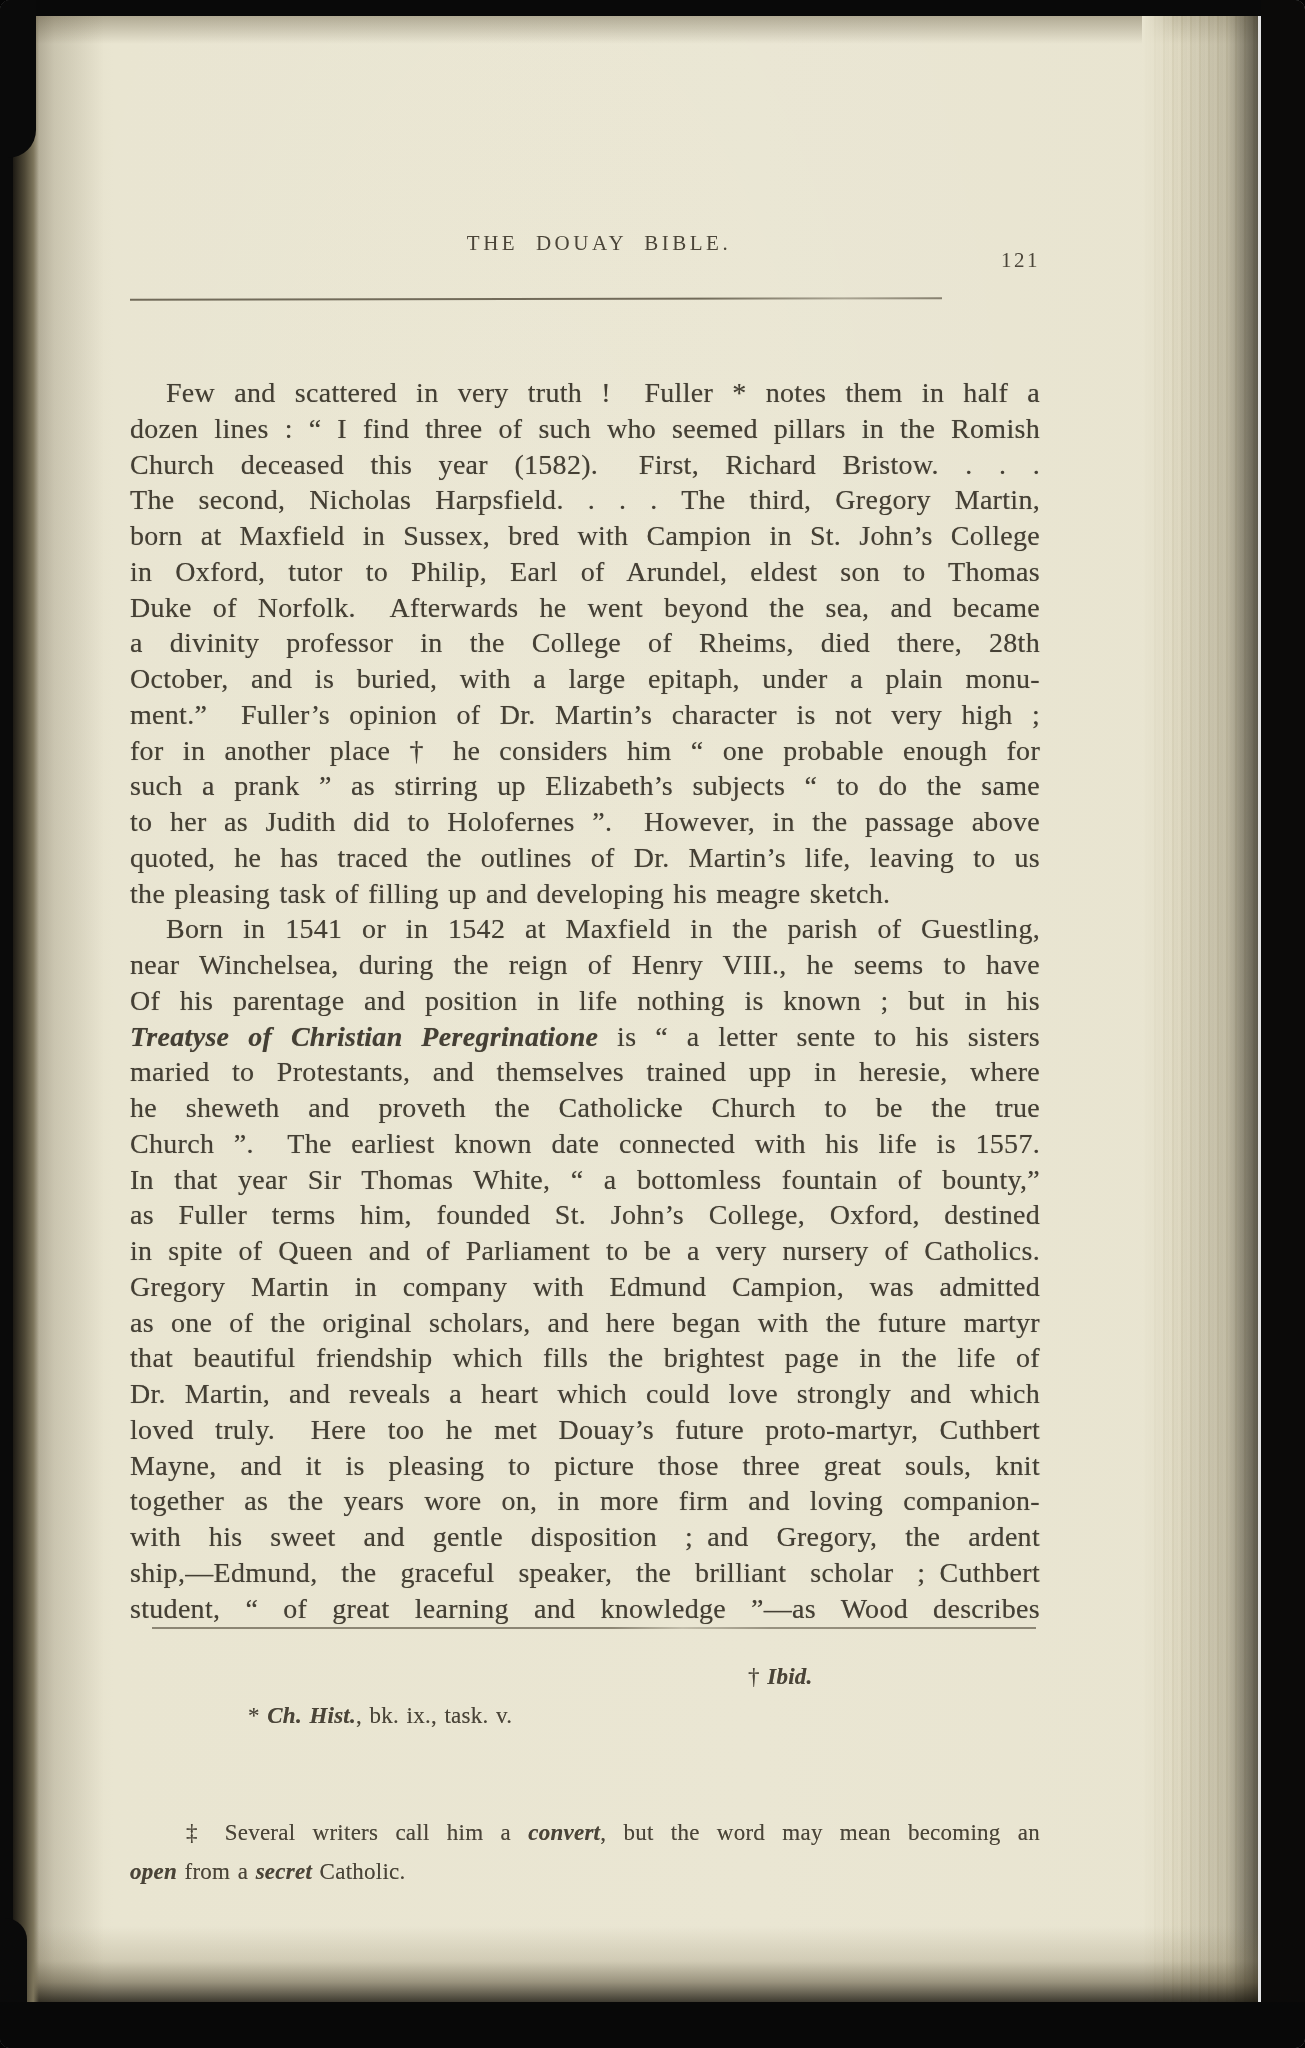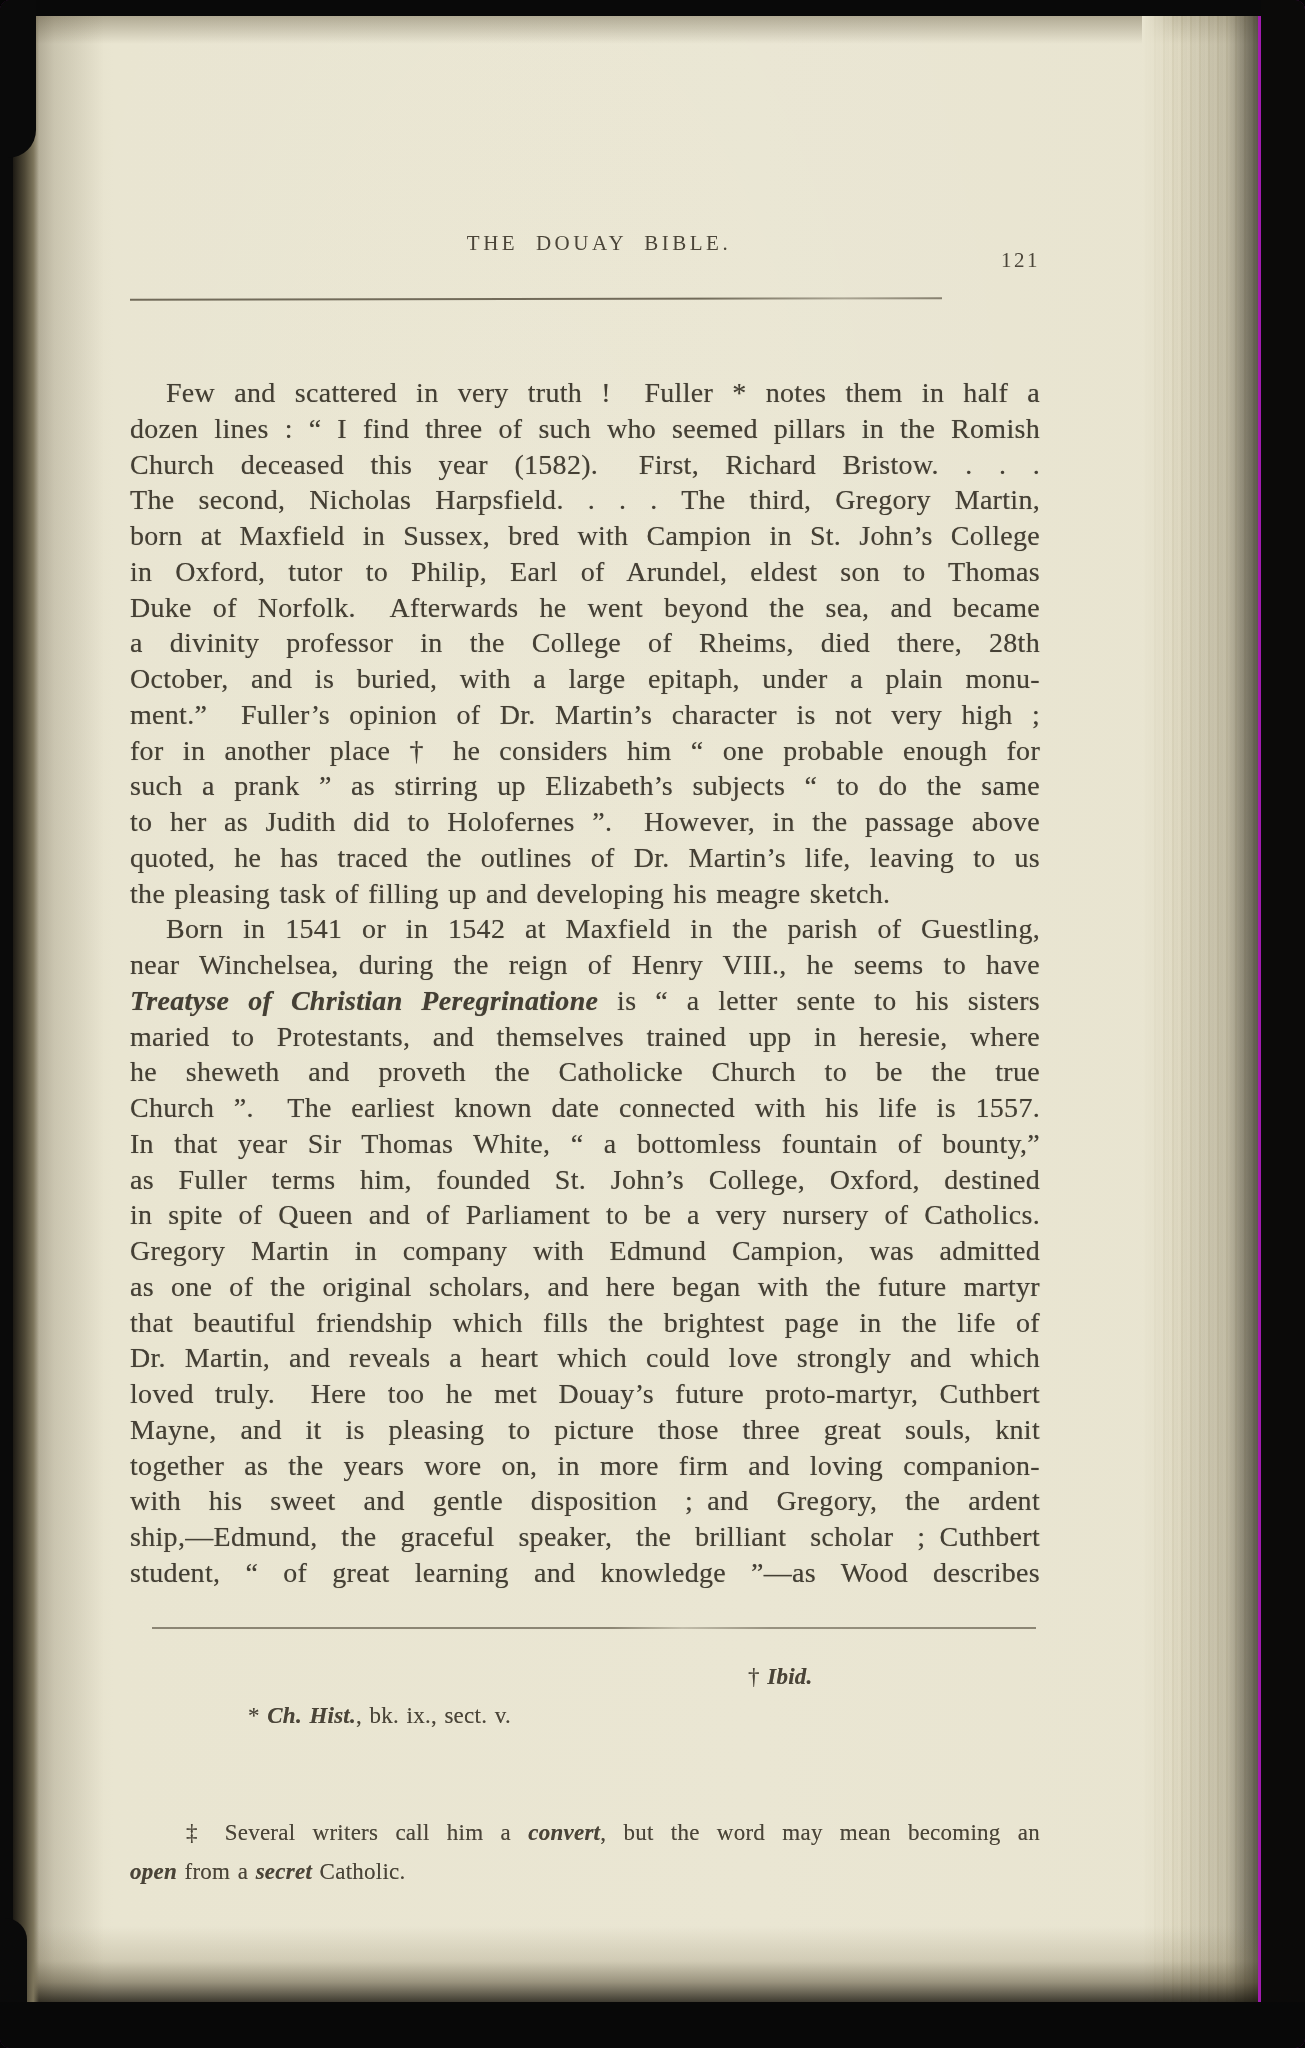--- a/index.html
+++ b/index.html
@@ -1,19 +1,19 @@
 <!DOCTYPE html>
 <html><head>
 <meta charset="utf-8">
 <title>Scanned book page</title>
 <style>
   html,body{margin:0;padding:0;background:#050505;}
   .stage{
     position:relative;width:1305px;height:2048px;overflow:hidden;
-    background:#a21caf;
+    background:#e5e5e5;
     font-family:"Liberation Serif","DejaVu Serif",serif;
     border-radius:10px;
   }
   
   .page{
     position:absolute;left:14px;top:16px;width:1244px;height:1988px;
     background:
       radial-gradient(ellipse at 42% 28%, rgba(255,255,255,0.045), transparent 62%),
       linear-gradient(90deg,#d6cfb8 0,#e2ddc7 3%,#e9e5d1 8%,#eae6d3 60%,#e8e4d0 100%);
   }
@@ -115,20 +115,21 @@
         <div class="tl just"><span>a divinity professor in the College of Rheims, died there, 28th</span></div>
         <div class="tl just"><span>October, and is buried, with a large epitaph, under a plain monu-</span></div>
         <div class="tl just"><span>ment.”  Fuller’s opinion of Dr. Martin’s character is not very high ;</span></div>
         <div class="tl just"><span>for in another place † he considers him “ one probable enough for</span></div>
         <div class="tl just"><span>such a prank ” as stirring up Elizabeth’s subjects “ to do the same</span></div>
         <div class="tl just"><span>to her as Judith did to Holofernes ”.  However, in the passage above</span></div>
         <div class="tl just"><span>quoted, he has traced the outlines of Dr. Martin’s life, leaving to us</span></div>
         <div class="tl"><span>the pleasing task of filling up and developing his meagre sketch.</span></div>
         <div class="tl ind just"><span>Born in 1541 or in 1542 at Maxfield in the parish of Guestling,</span></div>
         <div class="tl just"><span>near Winchelsea, during the reign of Henry VIII., he seems to have</span></div>
+        <div class="tl just"><span>Of his parentage and position in life nothing is known ; but in his</span></div>
         <div class="tl just"><span class="it">Treatyse of Christian Peregrinatione</span><span> is “ a letter sente to his sisters</span></div>
         <div class="tl just"><span>maried to Protestants, and themselves trained upp in heresie, where</span></div>
         <div class="tl just"><span>he sheweth and proveth the Catholicke Church to be the true</span></div>
         <div class="tl just"><span>Church ”.  The earliest known date connected with his life is 1557.</span></div>
         <div class="tl just"><span>In that year Sir Thomas White, “ a bottomless fountain of bounty,”</span></div>
         <div class="tl just"><span>as Fuller terms him, founded St. John’s College, Oxford, destined</span></div>
         <div class="tl just"><span>in spite of Queen and of Parliament to be a very nursery of Catholics.</span></div>
         <div class="tl just"><span>Gregory Martin in company with Edmund Campion, was admitted</span></div>
         <div class="tl just"><span>as one of the original scholars, and here began with the future martyr</span></div>
         <div class="tl just"><span>that beautiful friendship which fills the brightest page in the life of</span></div>
@@ -138,21 +139,21 @@
         <div class="tl just"><span>together as the years wore on, in more firm and loving companion-</span></div>
         <div class="tl just"><span>with his sweet and gentle disposition ; and Gregory, the ardent</span></div>
         <div class="tl just"><span>ship,—Edmund, the graceful speaker, the brilliant scholar ; Cuthbert</span></div>
         <div class="tl just"><span>student, “ of great learning and knowledge ”—as Wood describes</span></div>
       </div>
 
     <div class="rule rule-footnote"></div>
 
     <div class="footnotes">
       <div class="tl fn-row">
-        <span class="fn-left"><span>* </span><span class="it">Ch. Hist.</span><span>, bk. ix., sect. v.</span></span>
+        <span class="fn-left"><span>* </span><span class="it">Ch. Hist.</span><span>, bk. ix., task. v.</span></span>
         <span class="fn-right"><span>† </span><span class="it">Ibid.</span></span>
       </div>
       <div>
           <div class="tl ind just"><span>‡ Several writers call him a </span><span class="it">convert</span><span>, but the word may mean becoming an</span></div>
           <div class="tl"><span class="it">open</span><span> from a </span><span class="it">secret</span><span> Catholic.</span></div>
         </div>
     </div>
 
     <div class="page-edges">
       <div class="streaks"></div>

